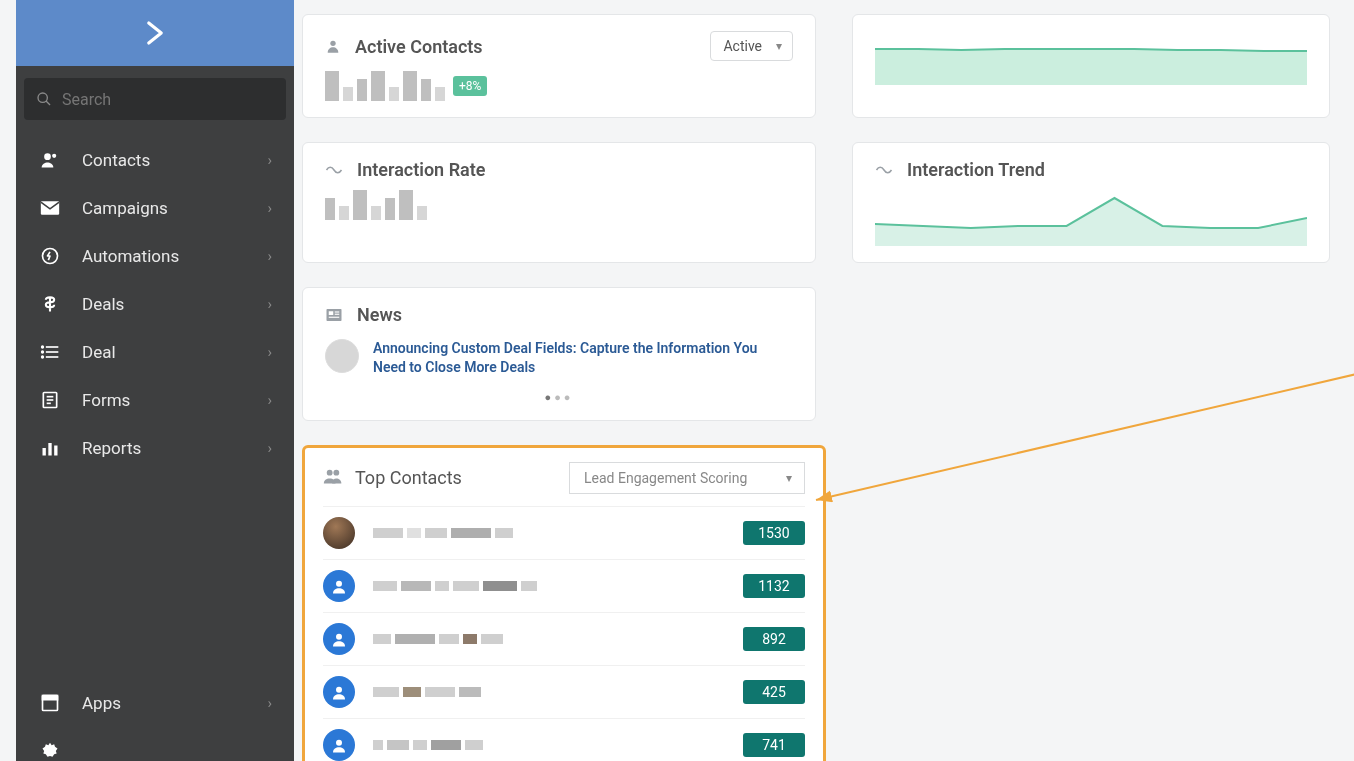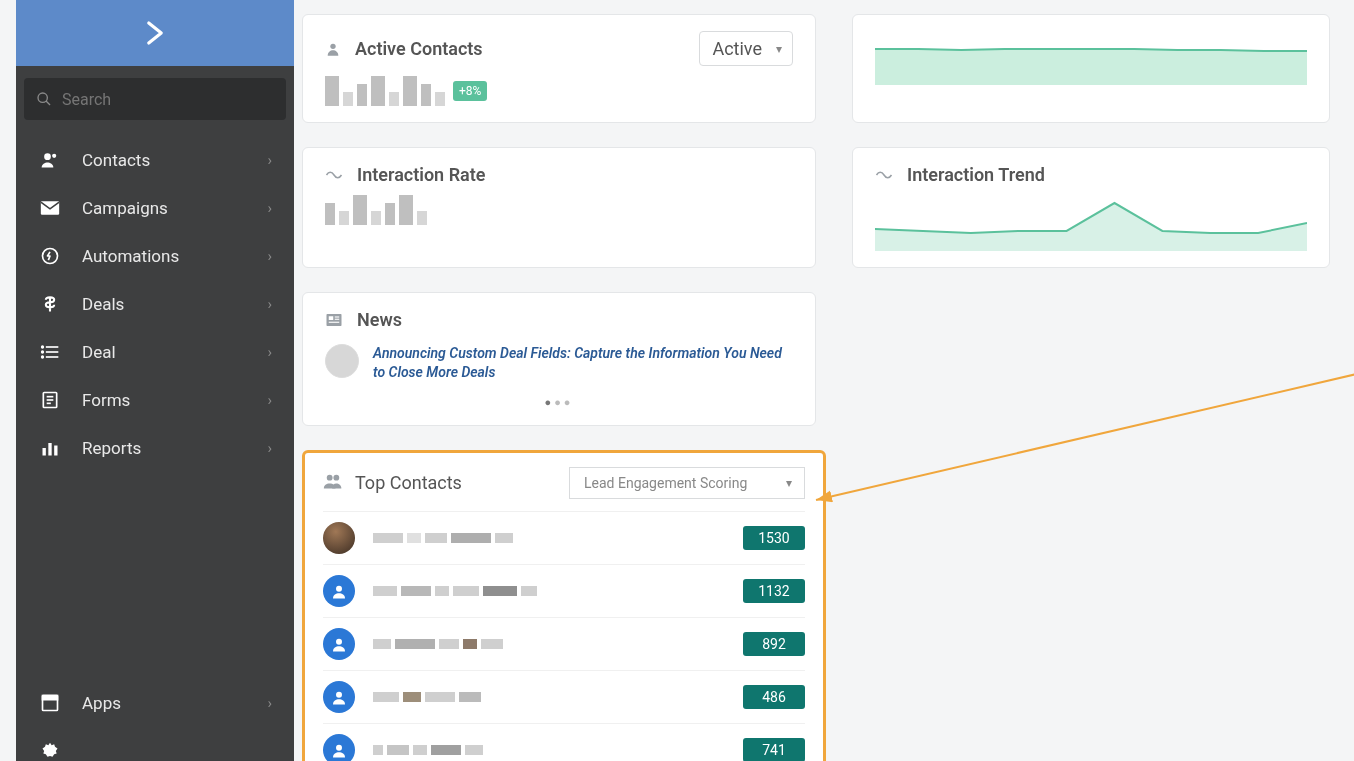--- a/index.html
+++ b/index.html
@@ -16,28 +16,28 @@
 .nav-item .chev { margin-left: auto; font-size: 15px; color: #888; }
 .nav-bottom { list-style: none; margin-top: auto; padding-bottom: 0; }
 .main { position: absolute; left: 278px; top: 0; right: 0; bottom: 0; padding: 14px 24px; }
 .row { display: flex; gap: 36px; margin-bottom: 24px; }
 .card { background: #fff; border: 1px solid #e4e6e8; border-radius: 6px; padding: 16px 22px; }
 .left-col { width: 514px; }
 .right-col { flex: 1; }
 .card-header { display: flex; align-items: center; margin-bottom: 10px; }
 .card-header .cicon { margin-right: 14px; color: #888; display: flex; }
 .card-title { font-size: 18px; font-weight: 600; color: #555; }
-.dropdown { margin-left: auto; border: 1px solid #d9dbdd; border-radius: 4px; padding: 6px 30px 6px 12px; font-size: 18px; color: #555; position: relative; background: #fff; cursor: pointer; }
+.dropdown { margin-left: auto; border: 1px solid #d9dbdd; border-radius: 4px; padding: 6px 30px 6px 12px; font-size: 14px; color: #555; position: relative; background: #fff; cursor: pointer; }
 .dropdown::after { content: "▾"; position: absolute; right: 10px; top: 50%; transform: translateY(-50%); color: #888; font-size: 12px; }
 .badge-green { background: #5bc19c; color: #fff; font-size: 12px; padding: 3px 6px; border-radius: 3px; margin-left: 8px; vertical-align: middle; }
 .chart-area { height: 46px; margin-top: 8px; }
 .chart-area svg { width: 100%; height: 100%; }
 .news-body { display: flex; gap: 14px; align-items: flex-start; padding: 4px 0 8px 0; }
 .news-avatar { width: 34px; height: 34px; border-radius: 50%; background: #d7d7d7; flex-shrink: 0; border: 1px solid #ddd; }
-.news-link { color: #2b5a95; font-size: 14px; font-weight: 600; line-height: 1.35; cursor: pointer; font-style: italic; }
+.news-link { color: #2b5a95; font-size: 14px; font-weight: 600; line-height: 1.35; cursor: pointer; }
 .dots { text-align: center; padding-top: 6px; font-size: 11px; color: #bbb; letter-spacing: 3px; }
 .dots span:first-child { color: #777; }
 .hl-card { border: 3px solid #f0a63c; border-radius: 6px; width: 524px; padding: 14px 18px 8px 18px; background: #fff; }
 .tc-header { display: flex; align-items: center; margin-bottom: 12px; }
 .tc-header .cicon { margin-right: 12px; color: #888; }
 .tc-title { font-size: 18px; font-weight: 400; color: #555; }
 .tc-filter { margin-left: auto; border: 1px solid #d9dbdd; border-radius: 0; padding: 7px 34px 7px 14px; font-size: 14px; color: #888; position: relative; background: #fff; cursor: pointer; width: 236px; }
 .tc-filter::after { content: "▾"; position: absolute; right: 12px; top: 50%; transform: translateY(-50%); color: #888; font-size: 12px; }
 .tc-row { display: flex; align-items: center; padding: 10px 0; border-top: 1px solid #f0f0f0; }
 .tc-row:first-of-type { border-top: none; }
@@ -331,21 +331,21 @@
             <circle cx="12" cy="9" r="4"></circle>
             <path d="M4 22c0-5 4-7 8-7s8 2 8 7"></path>
           </svg>
         </div>
       <div class="tc-name-blur">
           <span style="width:26px"></span>
           <span style="width:18px;background:#9d8e7a"></span>
           <span style="width:30px"></span>
           <span style="width:22px;background:#bbb"></span>
         </div>
-      <div class="tc-score">486</div>
+      <div class="tc-score">425</div>
     </div>
     <div class="tc-row">
       <div class="tc-avatar">
           <svg viewBox="0 0 24 24" fill="#fff">
             <circle cx="12" cy="9" r="4"></circle>
             <path d="M4 22c0-5 4-7 8-7s8 2 8 7"></path>
           </svg>
         </div>
       <div class="tc-name-blur">
           <span style="width:10px"></span>

